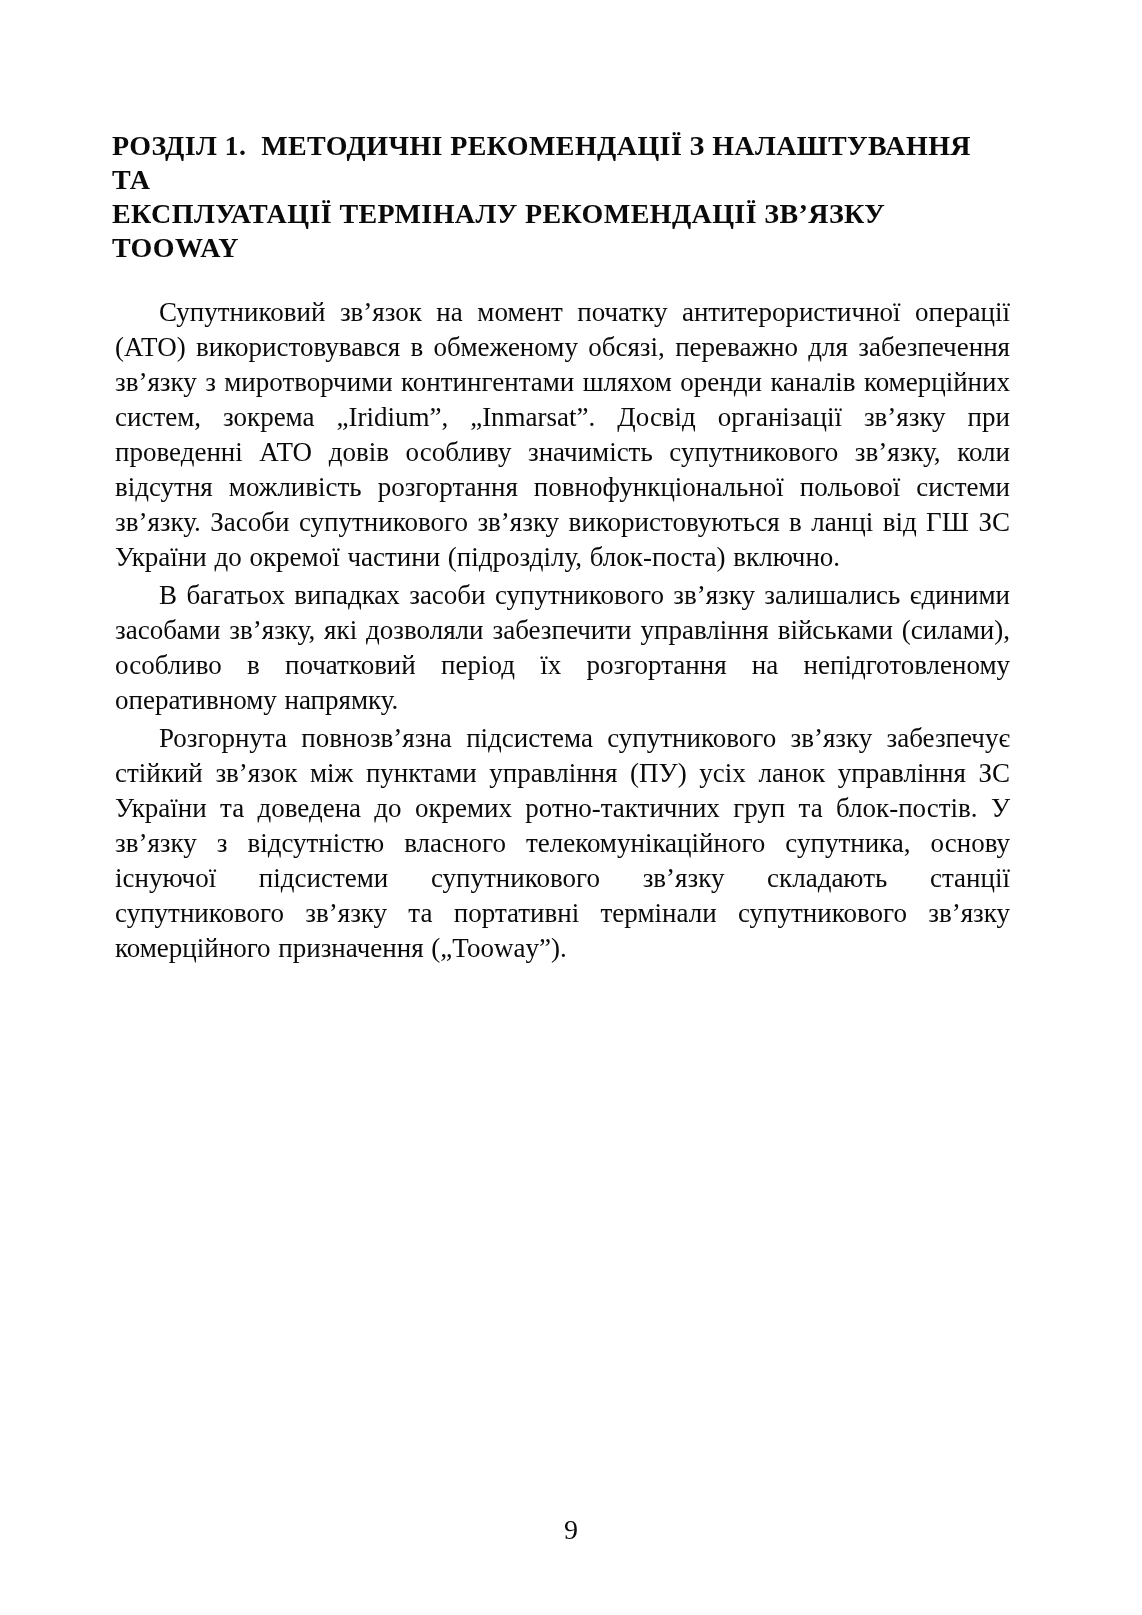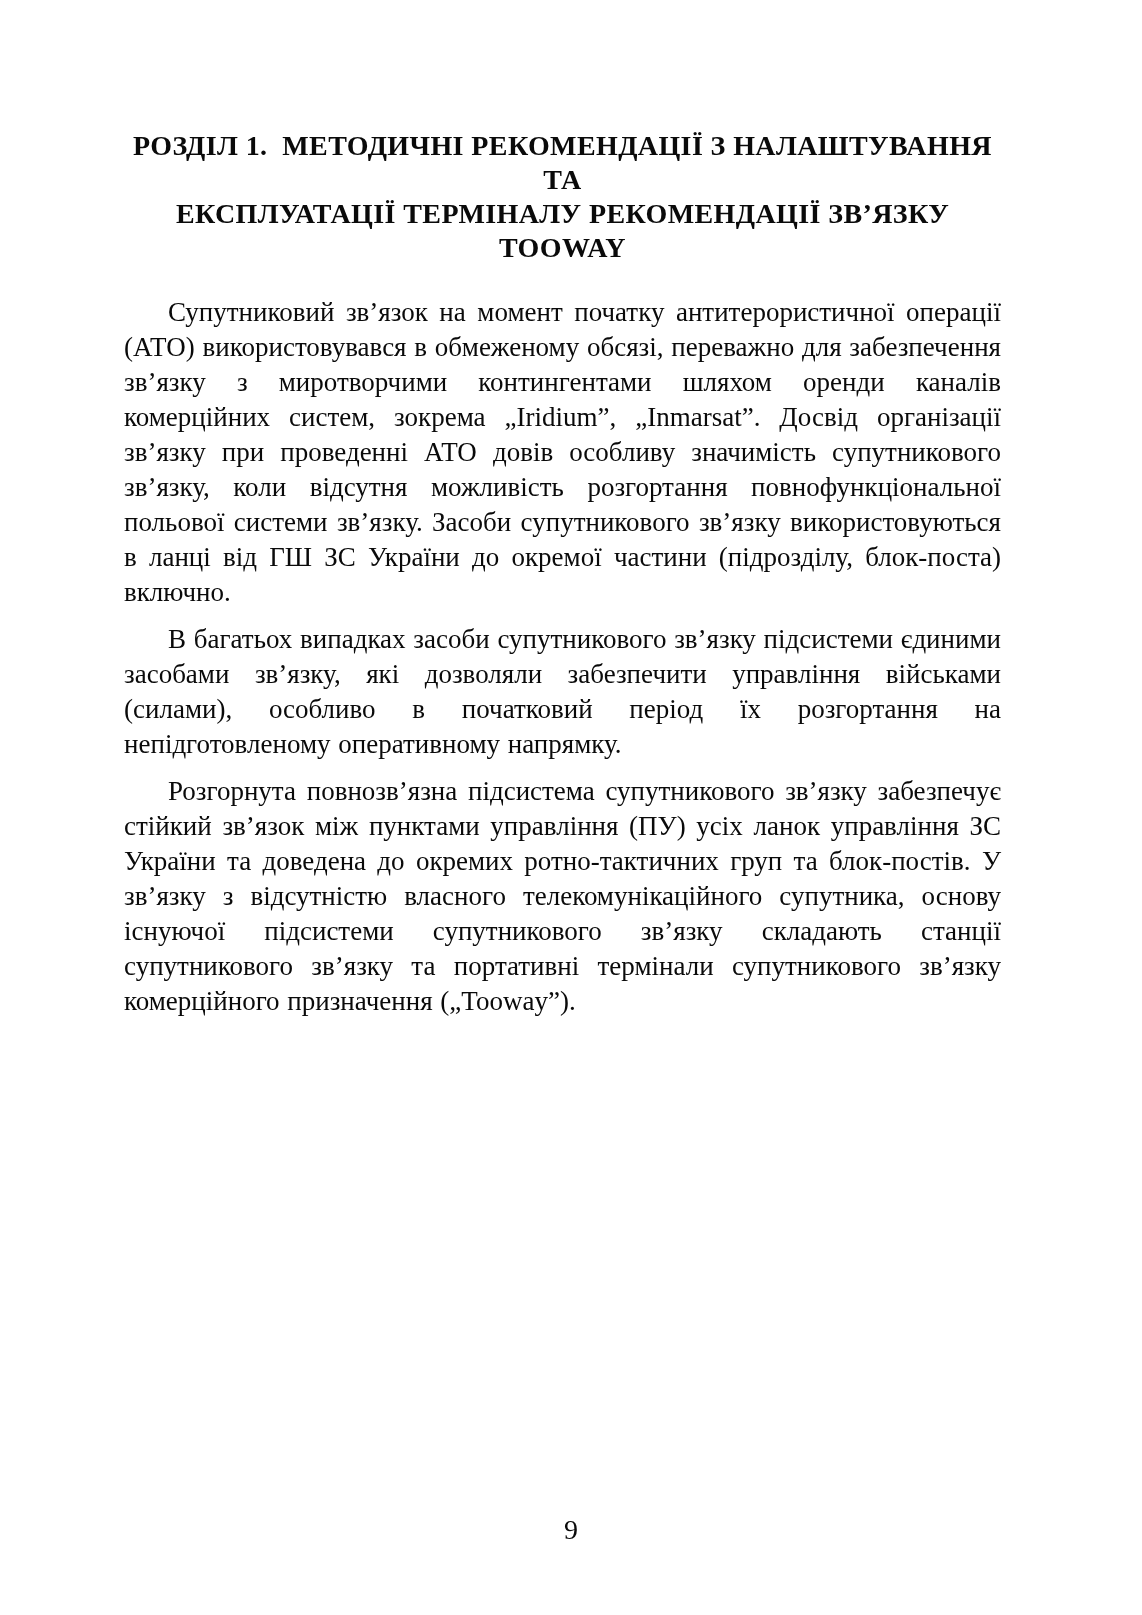--- a/index.html
+++ b/index.html
@@ -20,28 +20,28 @@
     position: absolute;
     left: 112px;
     top: 129px;
     width: 901px;
   }
   .heading {
     margin: 0 0 30px 0;
     font-size: 28px;
     line-height: 34px;
     font-weight: 700;
-    text-align: center;
+    text-align: left;
     letter-spacing: 0.4px;
   }
   .heading-line {
     display: block;
   }
   .body-paragraph {
-    margin: 12px;
+    margin: 3px;
     font-size: 27px;
     line-height: 35px;
     text-align: justify;
     text-indent: 44px;
     word-spacing: 1px;
   }
   .page-number {
     position: absolute;
     left: 0;
     right: 0;
@@ -55,17 +55,17 @@
 </head>
 <body>
 
 <div class="page">
   <div class="content">
     <h1 class="heading">
       <span class="heading-line">РОЗДІЛ 1.&nbsp; МЕТОДИЧНІ РЕКОМЕНДАЦІЇ З НАЛАШТУВАННЯ ТА</span>
       <span class="heading-line">ЕКСПЛУАТАЦІЇ ТЕРМІНАЛУ РЕКОМЕНДАЦІЇ ЗВ’ЯЗКУ TOOWAY</span>
     </h1>
     <p class="body-paragraph">Супутниковий зв’язок на момент початку антитерористичної операції (АТО) використовувався в обмеженому обсязі, переважно для забезпечення зв’язку з миротворчими контингентами шляхом оренди каналів комерційних систем, зокрема „Iridium”, „Inmarsat”. Досвід організації зв’язку при проведенні АТО довів особливу значимість супутникового зв’язку, коли відсутня можливість розгортання повнофункціональної польової системи зв’язку. Засоби супутникового зв’язку використовуються в ланці від ГШ ЗС України до окремої частини (підрозділу, блок-поста) включно.</p>
-    <p class="body-paragraph">В багатьох випадках засоби супутникового зв’язку підсистеми єдиними засобами зв’язку, які дозволяли забезпечити управління військами (силами), особливо в початковий період їх розгортання на непідготовленому оперативному напрямку.</p>
+    <p class="body-paragraph">В багатьох випадках засоби супутникового зв’язку залишались єдиними засобами зв’язку, які дозволяли забезпечити управління військами (силами), особливо в початковий період їх розгортання на непідготовленому оперативному напрямку.</p>
     <p class="body-paragraph">Розгорнута повнозв’язна підсистема супутникового зв’язку забезпечує стійкий зв’язок між пунктами управління (ПУ) усіх ланок управління ЗС України та доведена до окремих ротно-тактичних груп та блок-постів. У зв’язку з відсутністю власного телекомунікаційного супутника, основу існуючої підсистеми супутникового зв’язку складають станції супутникового зв’язку та портативні термінали супутникового зв’язку комерційного призначення („Tooway”).</p>
   </div>
   <div class="page-number">9</div>
 </div>
 
 </body></html>

